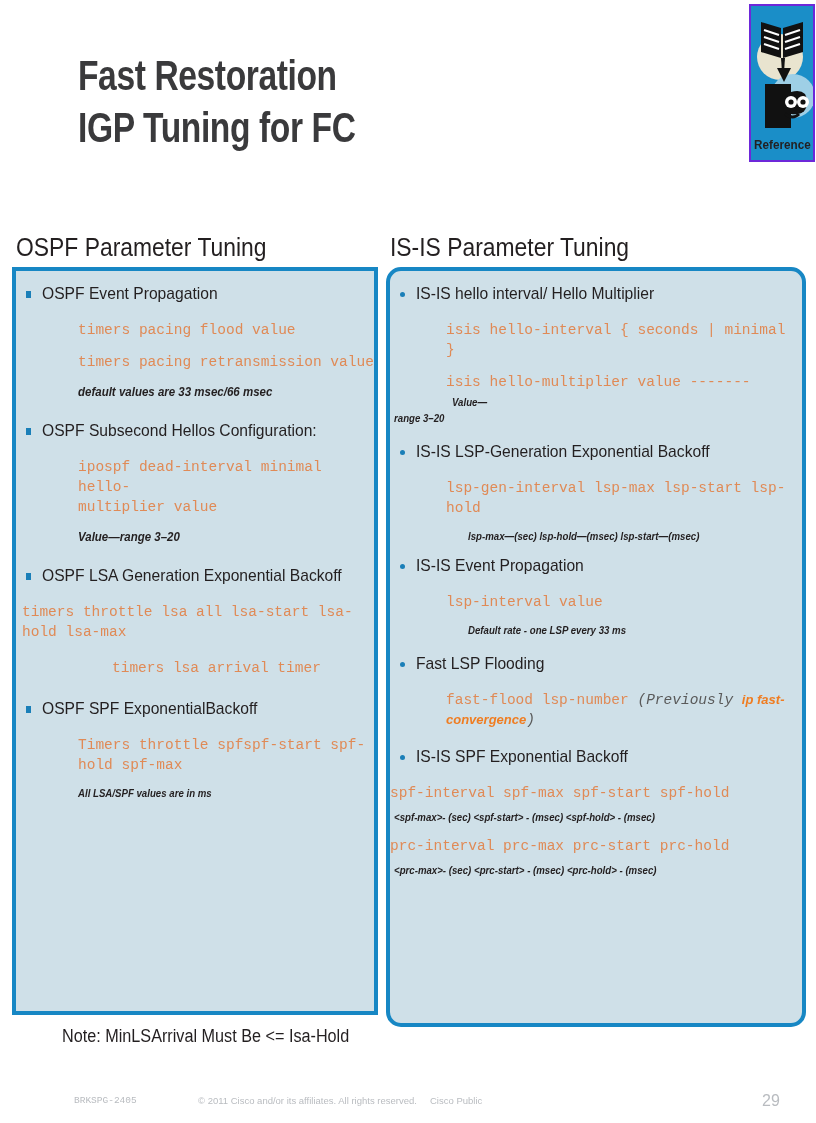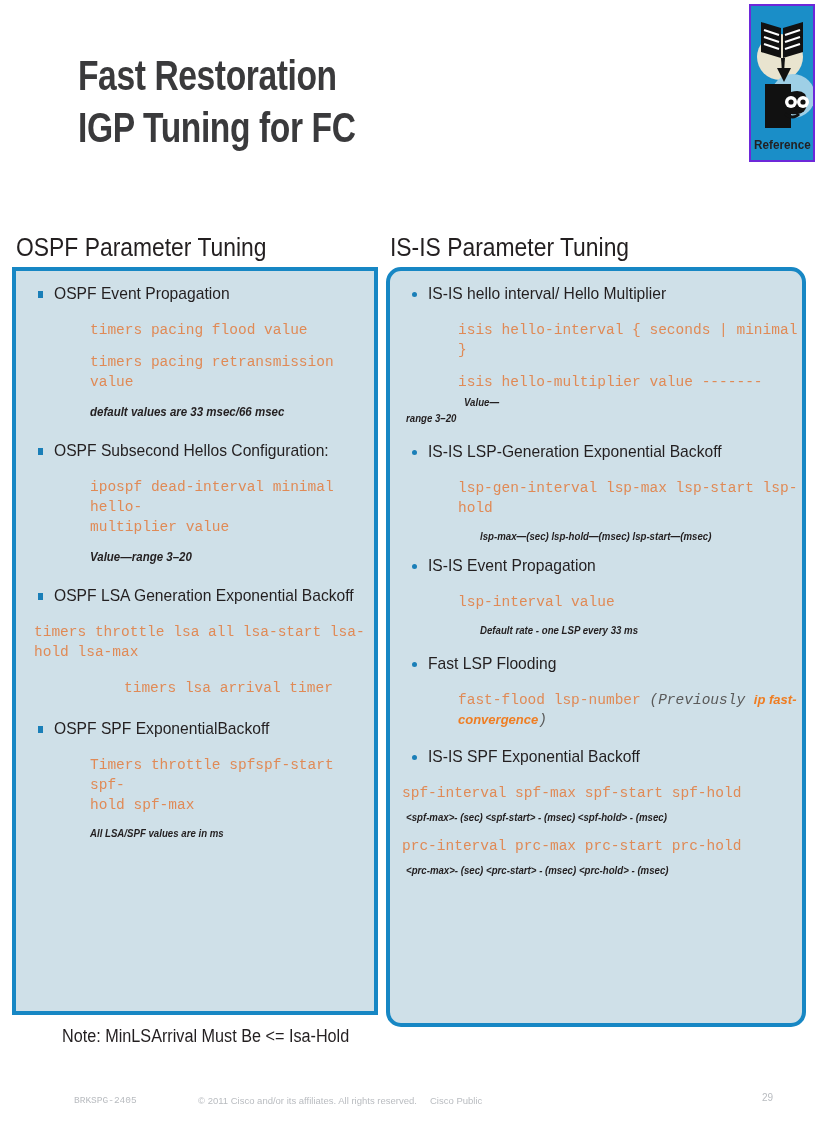--- a/index.html
+++ b/index.html
@@ -87,21 +87,20 @@
   }
   #heading-ospf { left: 16px; top: 232px; }
   #heading-isis { left: 390px; top: 232px; }
 
   
   .content-box {
     position: absolute;
     background: #cfe0e8;
     border: 4px solid #1787c4;
     box-sizing: border-box;
-    padding-left: 12px;
   }
   #box-ospf { left: 12px;  top: 267px; width: 366px; height: 748px; }
   #box-isis { left: 386px; top: 267px; width: 420px; height: 760px; border-radius: 15px; }
 
   .box-inner { position: relative; width: 100%; height: 100%; }
 
   
   .bullet-row {
     display: flex;
     align-items: flex-start;
@@ -208,21 +207,21 @@
     left: 0; right: 0;
     top: 1092px;
     height: 22px;
     color: #b9bcc0;
     font-family: "Liberation Sans", sans-serif;
     font-size: 9.5px;
   }
   #footer .f-code   { position: absolute; left: 74px;  top: 3px; font-family: Liberation Mono, monospace; }
   #footer .f-copy   { position: absolute; left: 198px; top: 3px; }
   #footer .f-public { position: absolute; left: 430px; top: 3px; }
-  #footer .f-page   { position: absolute; left: 762px; top: 0px; font-size: 10px; }
+  #footer .f-page   { position: absolute; left: 762px; top: 0px; font-size: 16px; }
 </style>
 </head>
 <body>
 
 <div id="slide-title">
   <div class="title-line">Fast Restoration</div>
   <div class="title-line">IGP Tuning for FC</div>
 </div>
 
 <div id="reference-badge">

